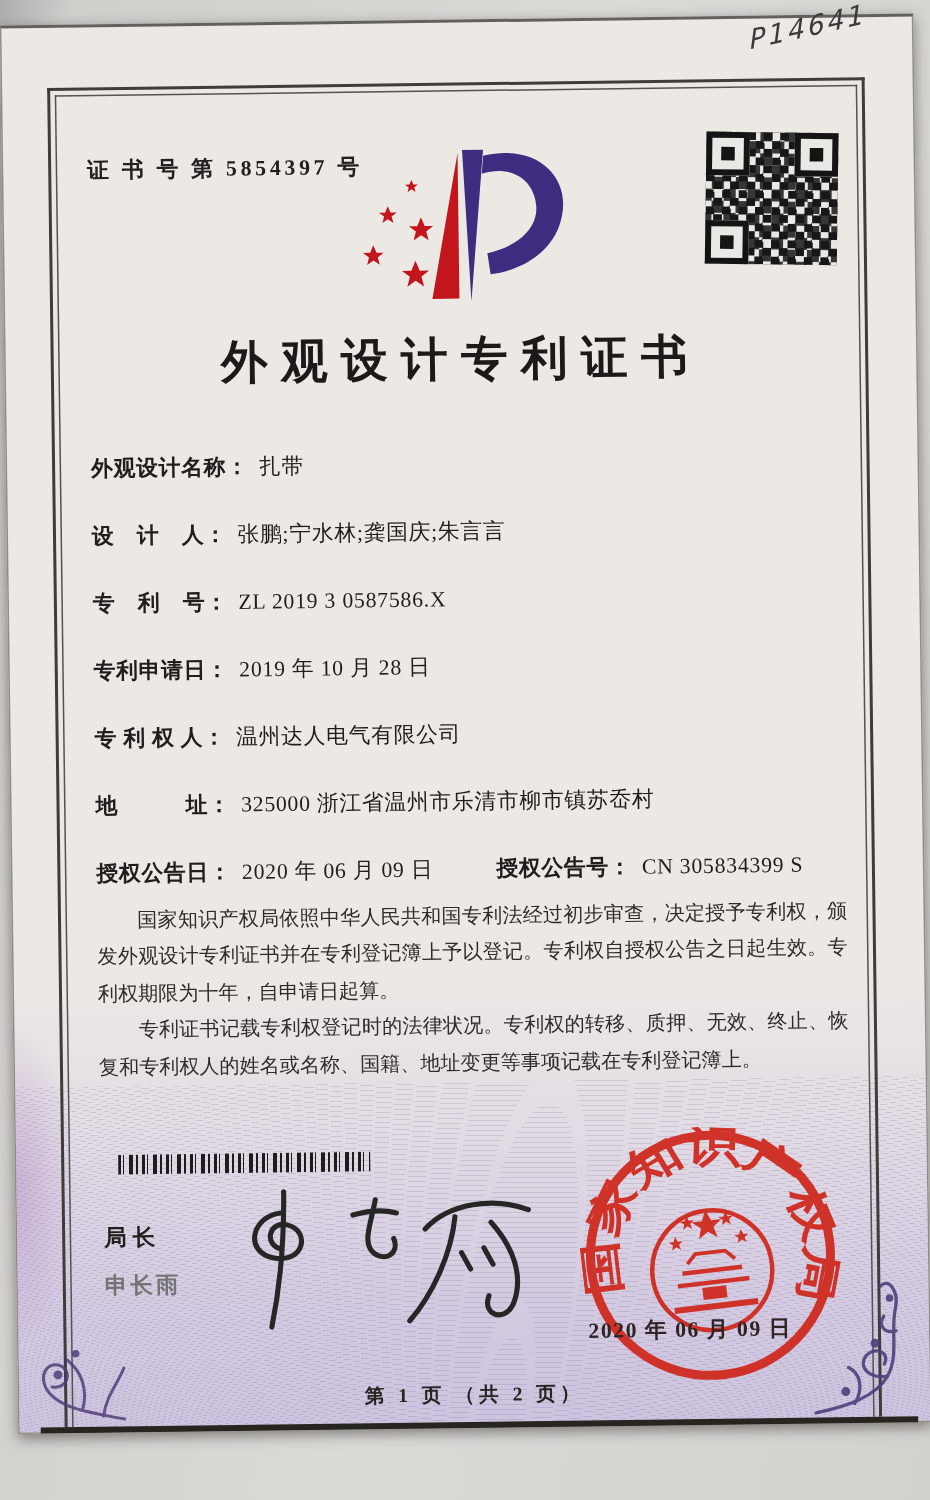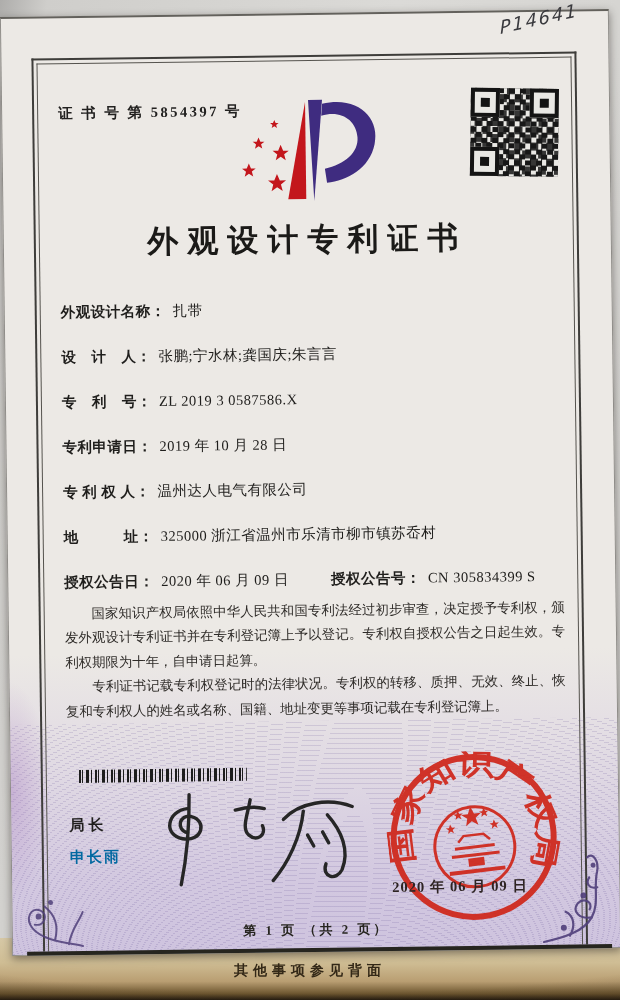--- a/index.html
+++ b/index.html
@@ -58,38 +58,35 @@
   .grant-row{height:auto;}
   .grant-gap{display:inline-block;width:42px;}
   .body-text{position:absolute;left:56px;width:500px;top:584px;
          font-size:13.4px;line-height:1.82;color:#2e2b28;text-align:justify;}
   .body-text p{margin:0;text-indent:2em;}
   .barcode{position:absolute;left:68px;top:752px;width:168px;height:13px;
       background:repeating-linear-gradient(90deg,#1d1d1d 0 2px,rgba(0,0,0,0) 2px 3px,#1d1d1d 3px 4px,rgba(0,0,0,0) 4px 7px,#1d1d1d 7px 10px,rgba(0,0,0,0) 10px 12px,#1d1d1d 12px 13px,rgba(0,0,0,0) 13px 16px);}
   .signer-title{position:absolute;left:58px;top:798px;font-size:15px;font-weight:700;
       letter-spacing:4px;color:#201f1d;text-align:right;}
   .signer-name{position:absolute;left:58px;top:830px;font-size:15px;font-weight:700;
-      letter-spacing:2px;color:#0369a1;}
+      letter-spacing:2px;color:#737373;}
   .signature{position:absolute;left:138px;top:772px;}
   .seal{position:absolute;left:376px;top:738px;transform:rotate(-6deg);opacity:.93;}
   .seal-date{position:absolute;left:380px;top:864px;z-index:5;font-size:14.5px;
       font-weight:700;color:#2e2423;letter-spacing:1px;}
   .orn-left{position:absolute;left:12px;bottom:4px;}
   .orn-right{position:absolute;right:14px;bottom:2px;}
   .page-no{position:absolute;left:0;right:0;top:906px;text-align:center;
       font-size:13px;letter-spacing:3px;color:#26251f;font-weight:600;}
 </style>
 </head>
 <body>
 
 <div class="photo">
 
-  <div class="under">
-    <div class="back-note">其他事项参见背面</div>
-  </div>
 
   <div class="paper">
 
     <div class="tint"></div>
     <div class="waves"></div>
     <div class="smudge"></div>
 
     <div class="frame">
       <div class="frame-in"></div>
     </div>

